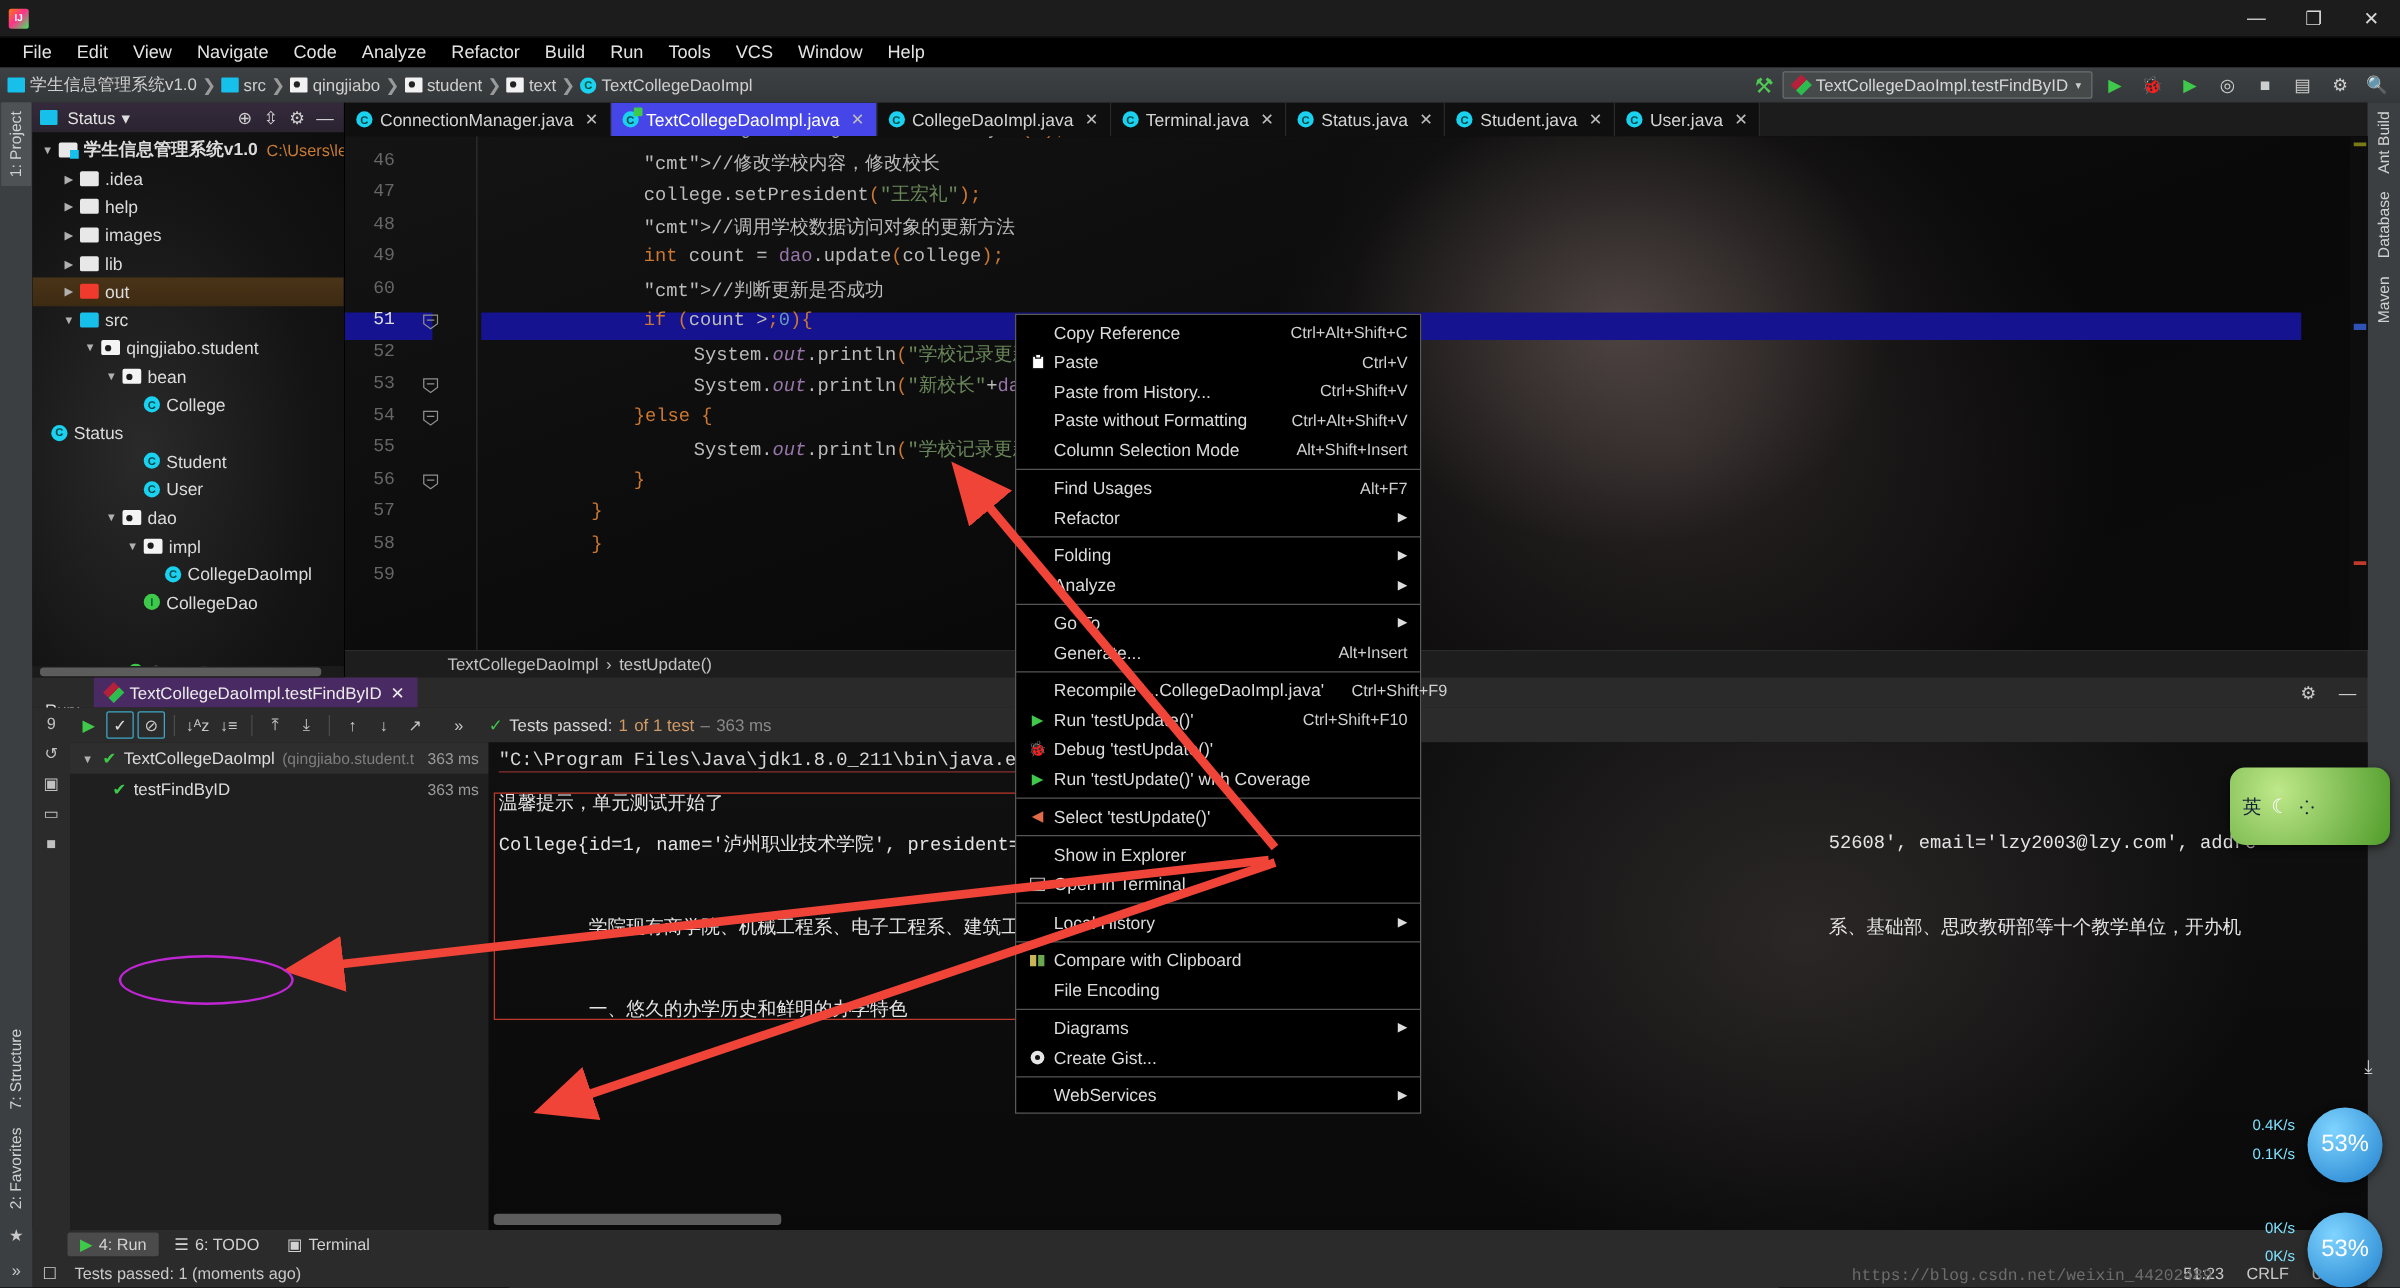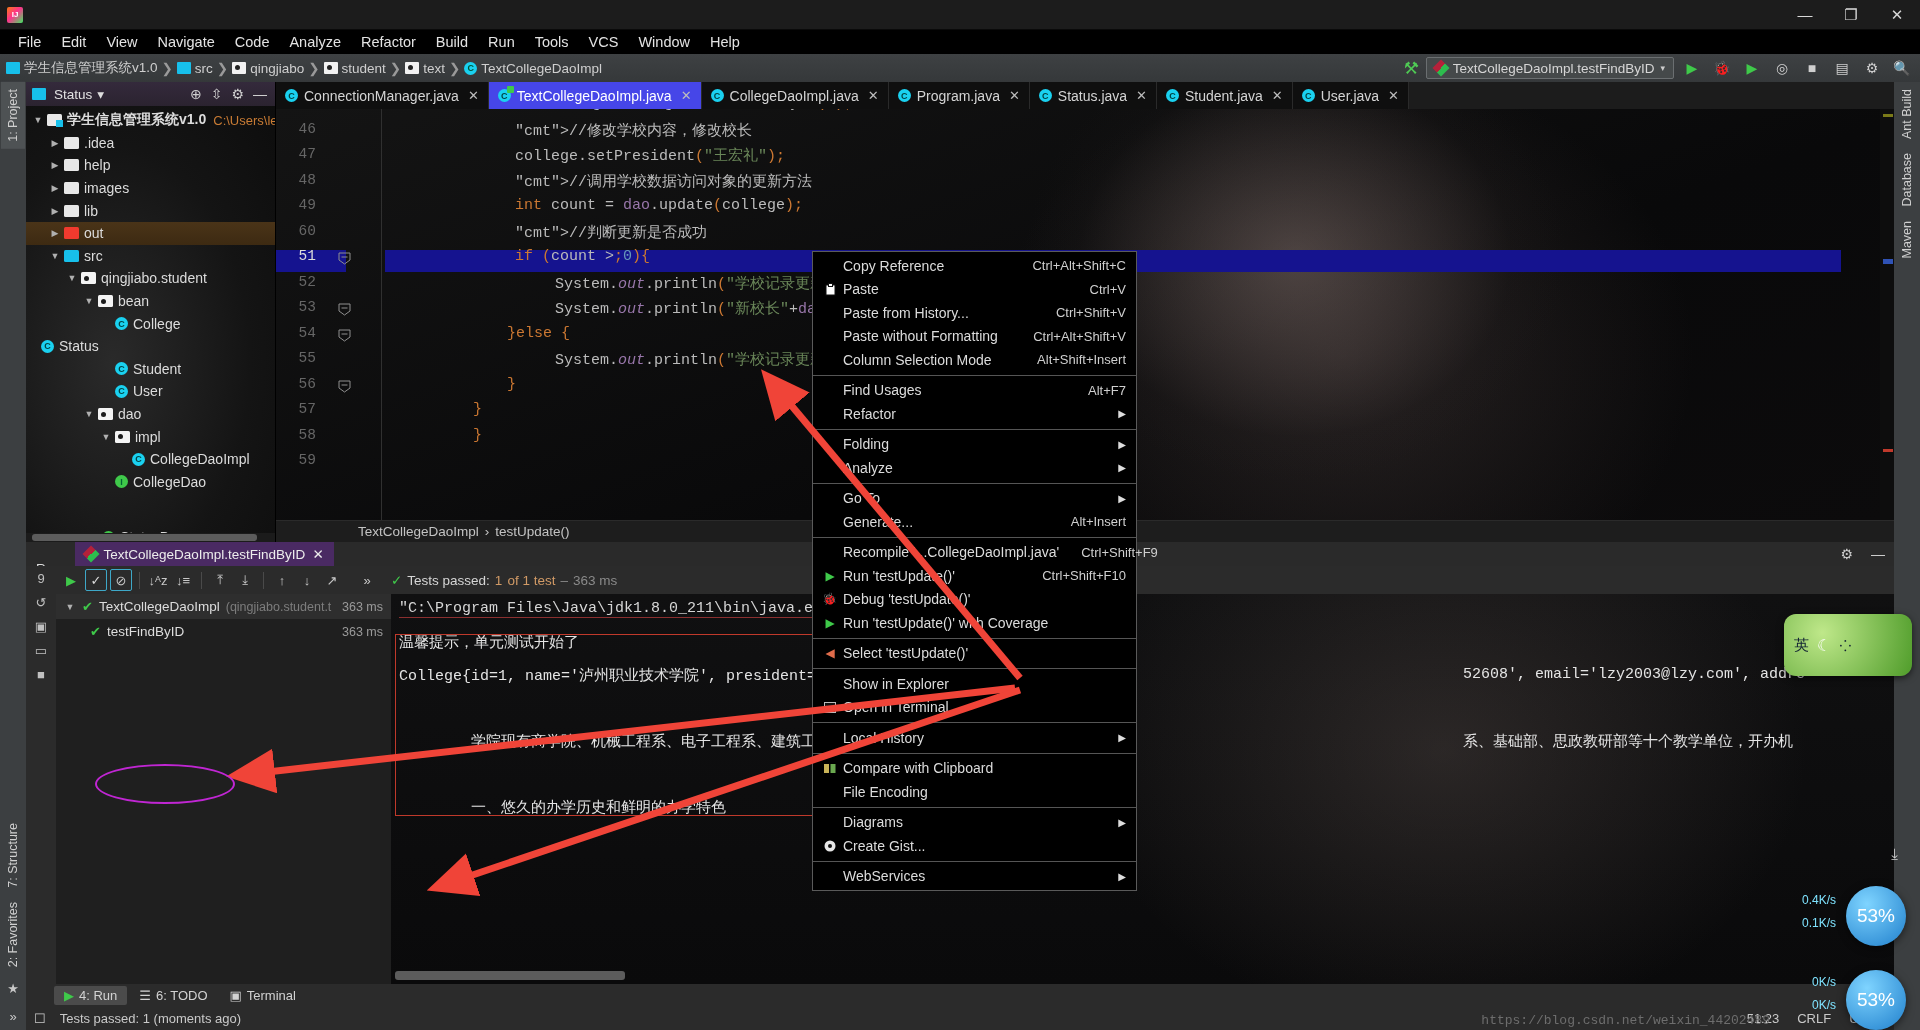--- a/index.html
+++ b/index.html
@@ -448,21 +448,21 @@
                 <span>TextCollegeDaoImpl.java</span>
                 <span class="x">✕</span>
               </div>
               <div class="tab">
                 <span class="tabicon"></span>
                 <span>CollegeDaoImpl.java</span>
                 <span class="x">✕</span>
               </div>
               <div class="tab">
                 <span class="tabicon"></span>
-                <span>Program.java</span>
+                <span>Terminal.java</span>
                 <span class="x">✕</span>
               </div>
               <div class="tab">
                 <span class="tabicon"></span>
                 <span>Status.java</span>
                 <span class="x">✕</span>
               </div>
               <div class="tab">
                 <span class="tabicon"></span>
                 <span>Student.java</span>

